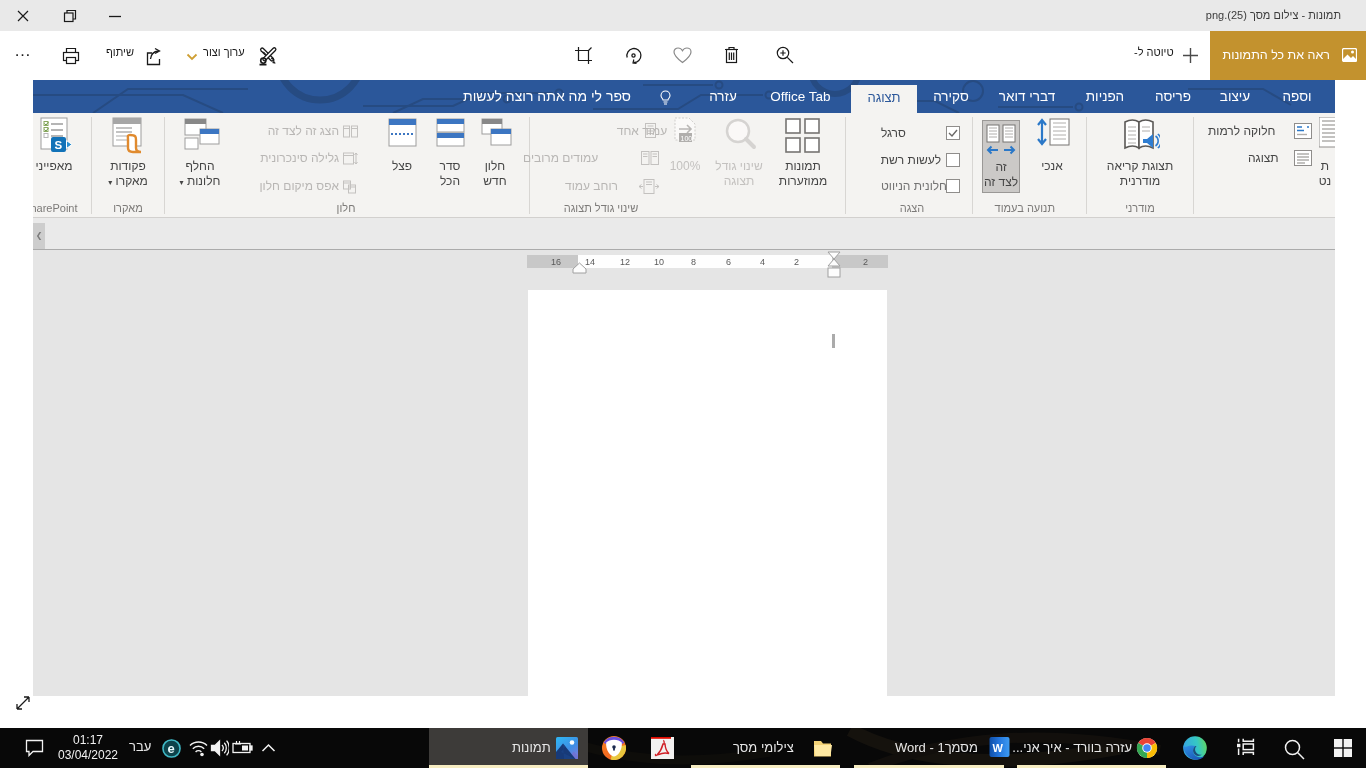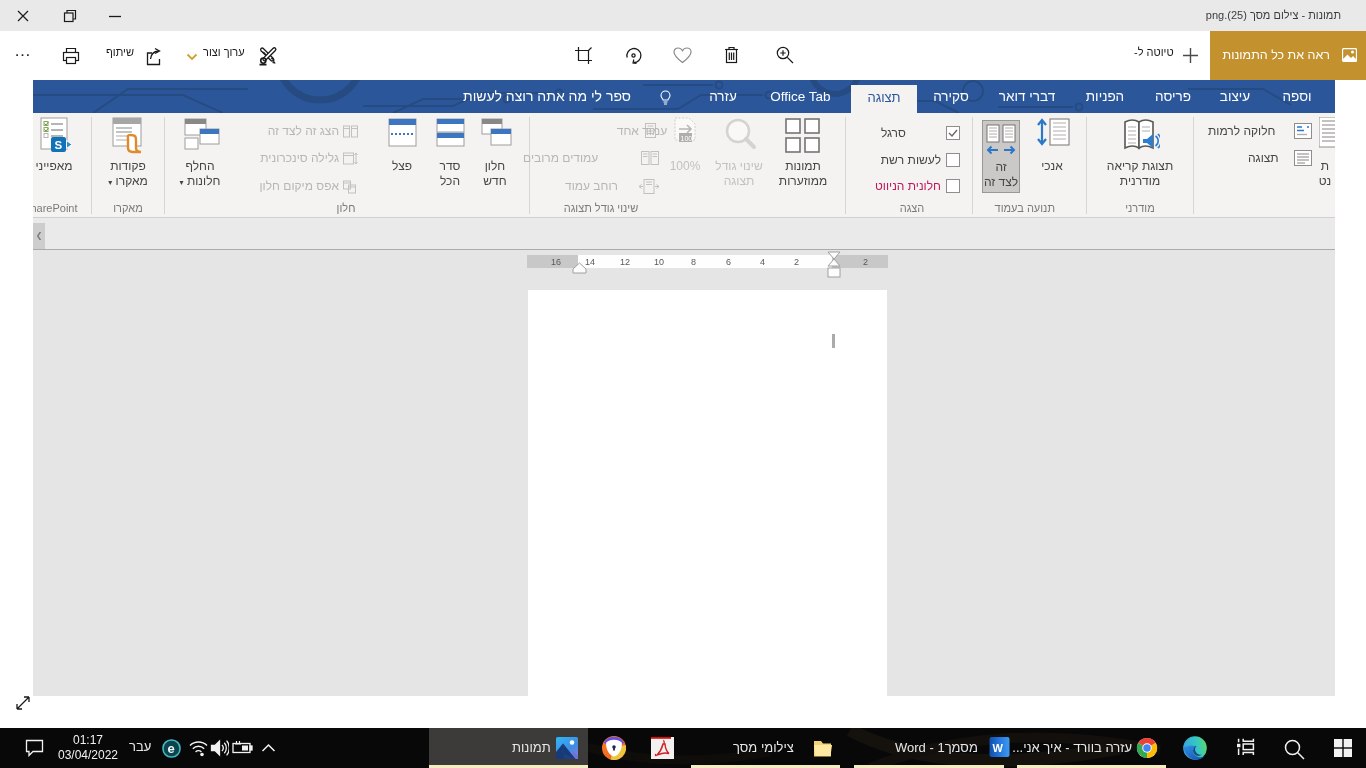--- a/index.html
+++ b/index.html
@@ -298,21 +298,21 @@
           <path d="M3 7 l3 3 5-6" fill="none" stroke="#6a6866" stroke-width="1.4"></path>
         </svg>
       <div class="rsmall" style="left:848px;top:13px;width:60px;text-align:left;color:#454545;">סרגל</div>
       <svg class="abs" style="left:913px;top:40px" width="14" height="14" viewBox="0 0 14 14">
           <rect x="0.5" y="0.5" width="13" height="13" fill="#fff" stroke="#8f8d8b"></rect>
         </svg>
       <div class="rsmall" style="left:848px;top:40px;width:60px;text-align:left;color:#454545;">לעשות רשת</div>
       <svg class="abs" style="left:913px;top:66px" width="14" height="14" viewBox="0 0 14 14">
           <rect x="0.5" y="0.5" width="13" height="13" fill="#fff" stroke="#8f8d8b"></rect>
         </svg>
-      <div class="rsmall" style="left:828px;top:66px;width:80px;text-align:right;color:#be185d;">חלונית הניווט</div>
+      <div class="rsmall" style="left:848px;top:66px;width:80px;text-align:left;color:#737373;">חלונית הניווט</div>
       <div class="rlbl" style="left:849px;width:60px;">הצגה</div>
 
       <div class="abs" style="left:949px;top:7px;width:38px;height:73px;background:#cbc9c7;border:1px solid #9a9896;"></div>
       <svg class="abs" style="left:953px;top:11px" width="30" height="34" viewBox="0 0 30 34">
         <rect x="1" y="1" width="12" height="17" fill="#fff" stroke="#767472"></rect>
           <path d="M3 4 h8 M3 7 h8 M3 10 h8 M3 13 h8" stroke="#b0aeac"></path>
         <rect x="17" y="1" width="12" height="17" fill="#fff" stroke="#767472"></rect>
           <path d="M19 4 h8 M19 7 h8 M19 10 h8 M19 13 h8" stroke="#b0aeac"></path>
         <path d="M12 26 h-10 M5.5 22.5 l-3.5 3.5 3.5 3.5 M18 26 h10 M24.5 22.5 l3.5 3.5 -3.5 3.5" fill="none" stroke="#2b78c8" stroke-width="2"></path>
       </svg>

